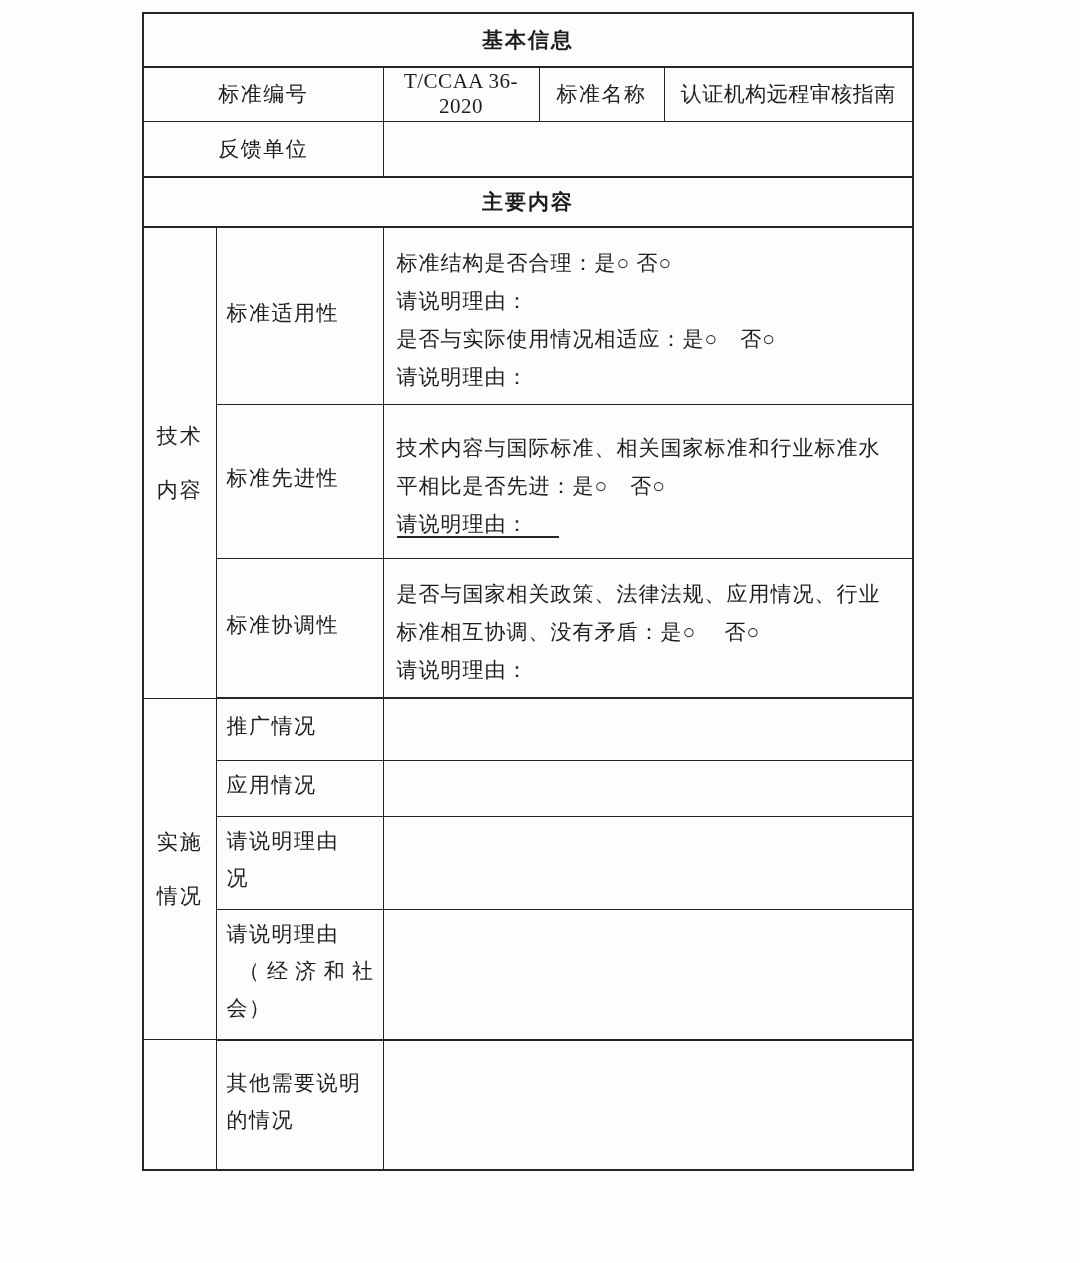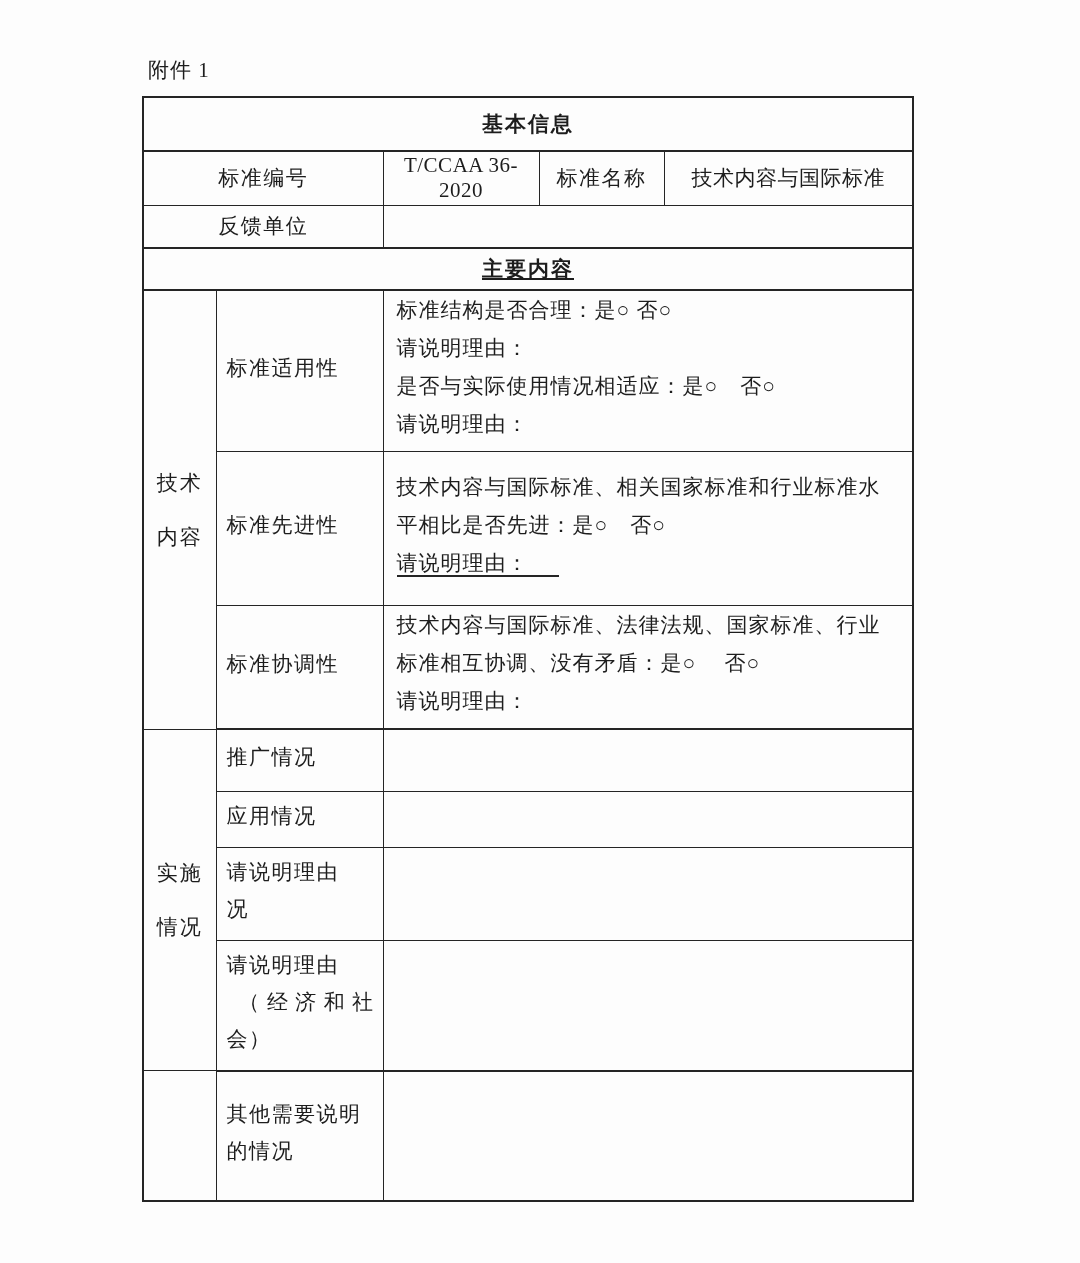--- a/index.html
+++ b/index.html
@@ -49,69 +49,68 @@
   td.c-center { text-align: center; letter-spacing: 1.5px; margin-top: 40px; }
   td.c-value  { text-align: center; letter-spacing: 0.5px; }
   td.g-label  { text-align: center; letter-spacing: 2px; margin-left: 43px; }
   .g-line { line-height: 54px; }
   td.row-label {
     padding: 6px 8px 12px 10px;
     letter-spacing: 1.5px;
     line-height: 37px;
   }
   td.content {
-    padding: 0 6px 8px 13px;
+    padding: 16px 6px 8px 13px;
     letter-spacing: 1px;
   }
   .line { line-height: 38px; white-space: nowrap; }
   .u {
     border-bottom: 2px solid #252525;
     padding-right: 30px;
   }
   .jline { text-align: justify; text-align-last: justify; margin-left: 12px; }
   
   tr.r-h58  { height: 54px; }
   tr.r-h54  { height: 54px; }
-  tr.r-h55  { height: 43px; }
-  tr.r-h50  { height: 42px; text-decoration: underline; }
+  tr.r-h55  { height: 56px; }
+  tr.r-h50  { height: 50px; }
   tr.r-h153 { height: 153px; }
   tr.r-h154 { height: 154px; }
   tr.r-h123 { height: 123px; }
   tr.r-h62  { height: 62px; }
   tr.r-h74  { height: 74px; }
   tr.r-h117 { height: 117px; }
   tr.r-h130 { height: 130px; }
 </style>
 </head>
 <body>
 
 <div class="sheet">
 
-  <div class="attachment">附件 1</div>
 
 
   <table class="feedback">
     <colgroup>
       <col style="width:73px">
       <col style="width:167px">
       <col style="width:156px">
       <col style="width:125px">
       <col style="width:249px">
     </colgroup>
 
     <tbody>
         <tr class="r-h58 thick">
       <td colspan="5" class="sec-header">基本信息</td>
     </tr>
 
     <tr class="r-h54">
       <td colspan="2" class="c-center">标准编号</td>
       <td class="c-value">T/CCAA 36-2020</td>
       <td class="c-center">标准名称</td>
-      <td class="c-value">技术内容与国际标准</td>
+      <td class="c-value">认证机构远程审核指南</td>
     </tr>
 
     <tr class="r-h55 thick">
       <td colspan="2" class="c-center">反馈单位</td>
       <td colspan="3"></td>
     </tr>
 
     <tr class="r-h50 thick">
       <td colspan="5" class="sec-header">主要内容</td>
     </tr>
@@ -137,21 +136,21 @@
         <div class="line">平相比是否先进：是○　否○</div>
         <div class="line">
           <span class="u">请说明理由：</span>
         </div>
       </td>
     </tr>
 
     <tr class="r-h123 thick">
       <td class="row-label">标准协调性</td>
       <td colspan="3" class="content">
-        <div class="line">技术内容与国际标准、法律法规、国家标准、行业</div>
+        <div class="line">是否与国家相关政策、法律法规、应用情况、行业</div>
         <div class="line">标准相互协调、没有矛盾：是○　 否○</div>
         <div class="line">请说明理由：</div>
       </td>
     </tr>
 
     <tr class="r-h62">
       <td rowspan="4" class="g-label">
         <div class="g-line">实施</div>
         <div class="g-line">情况</div>
       </td>

